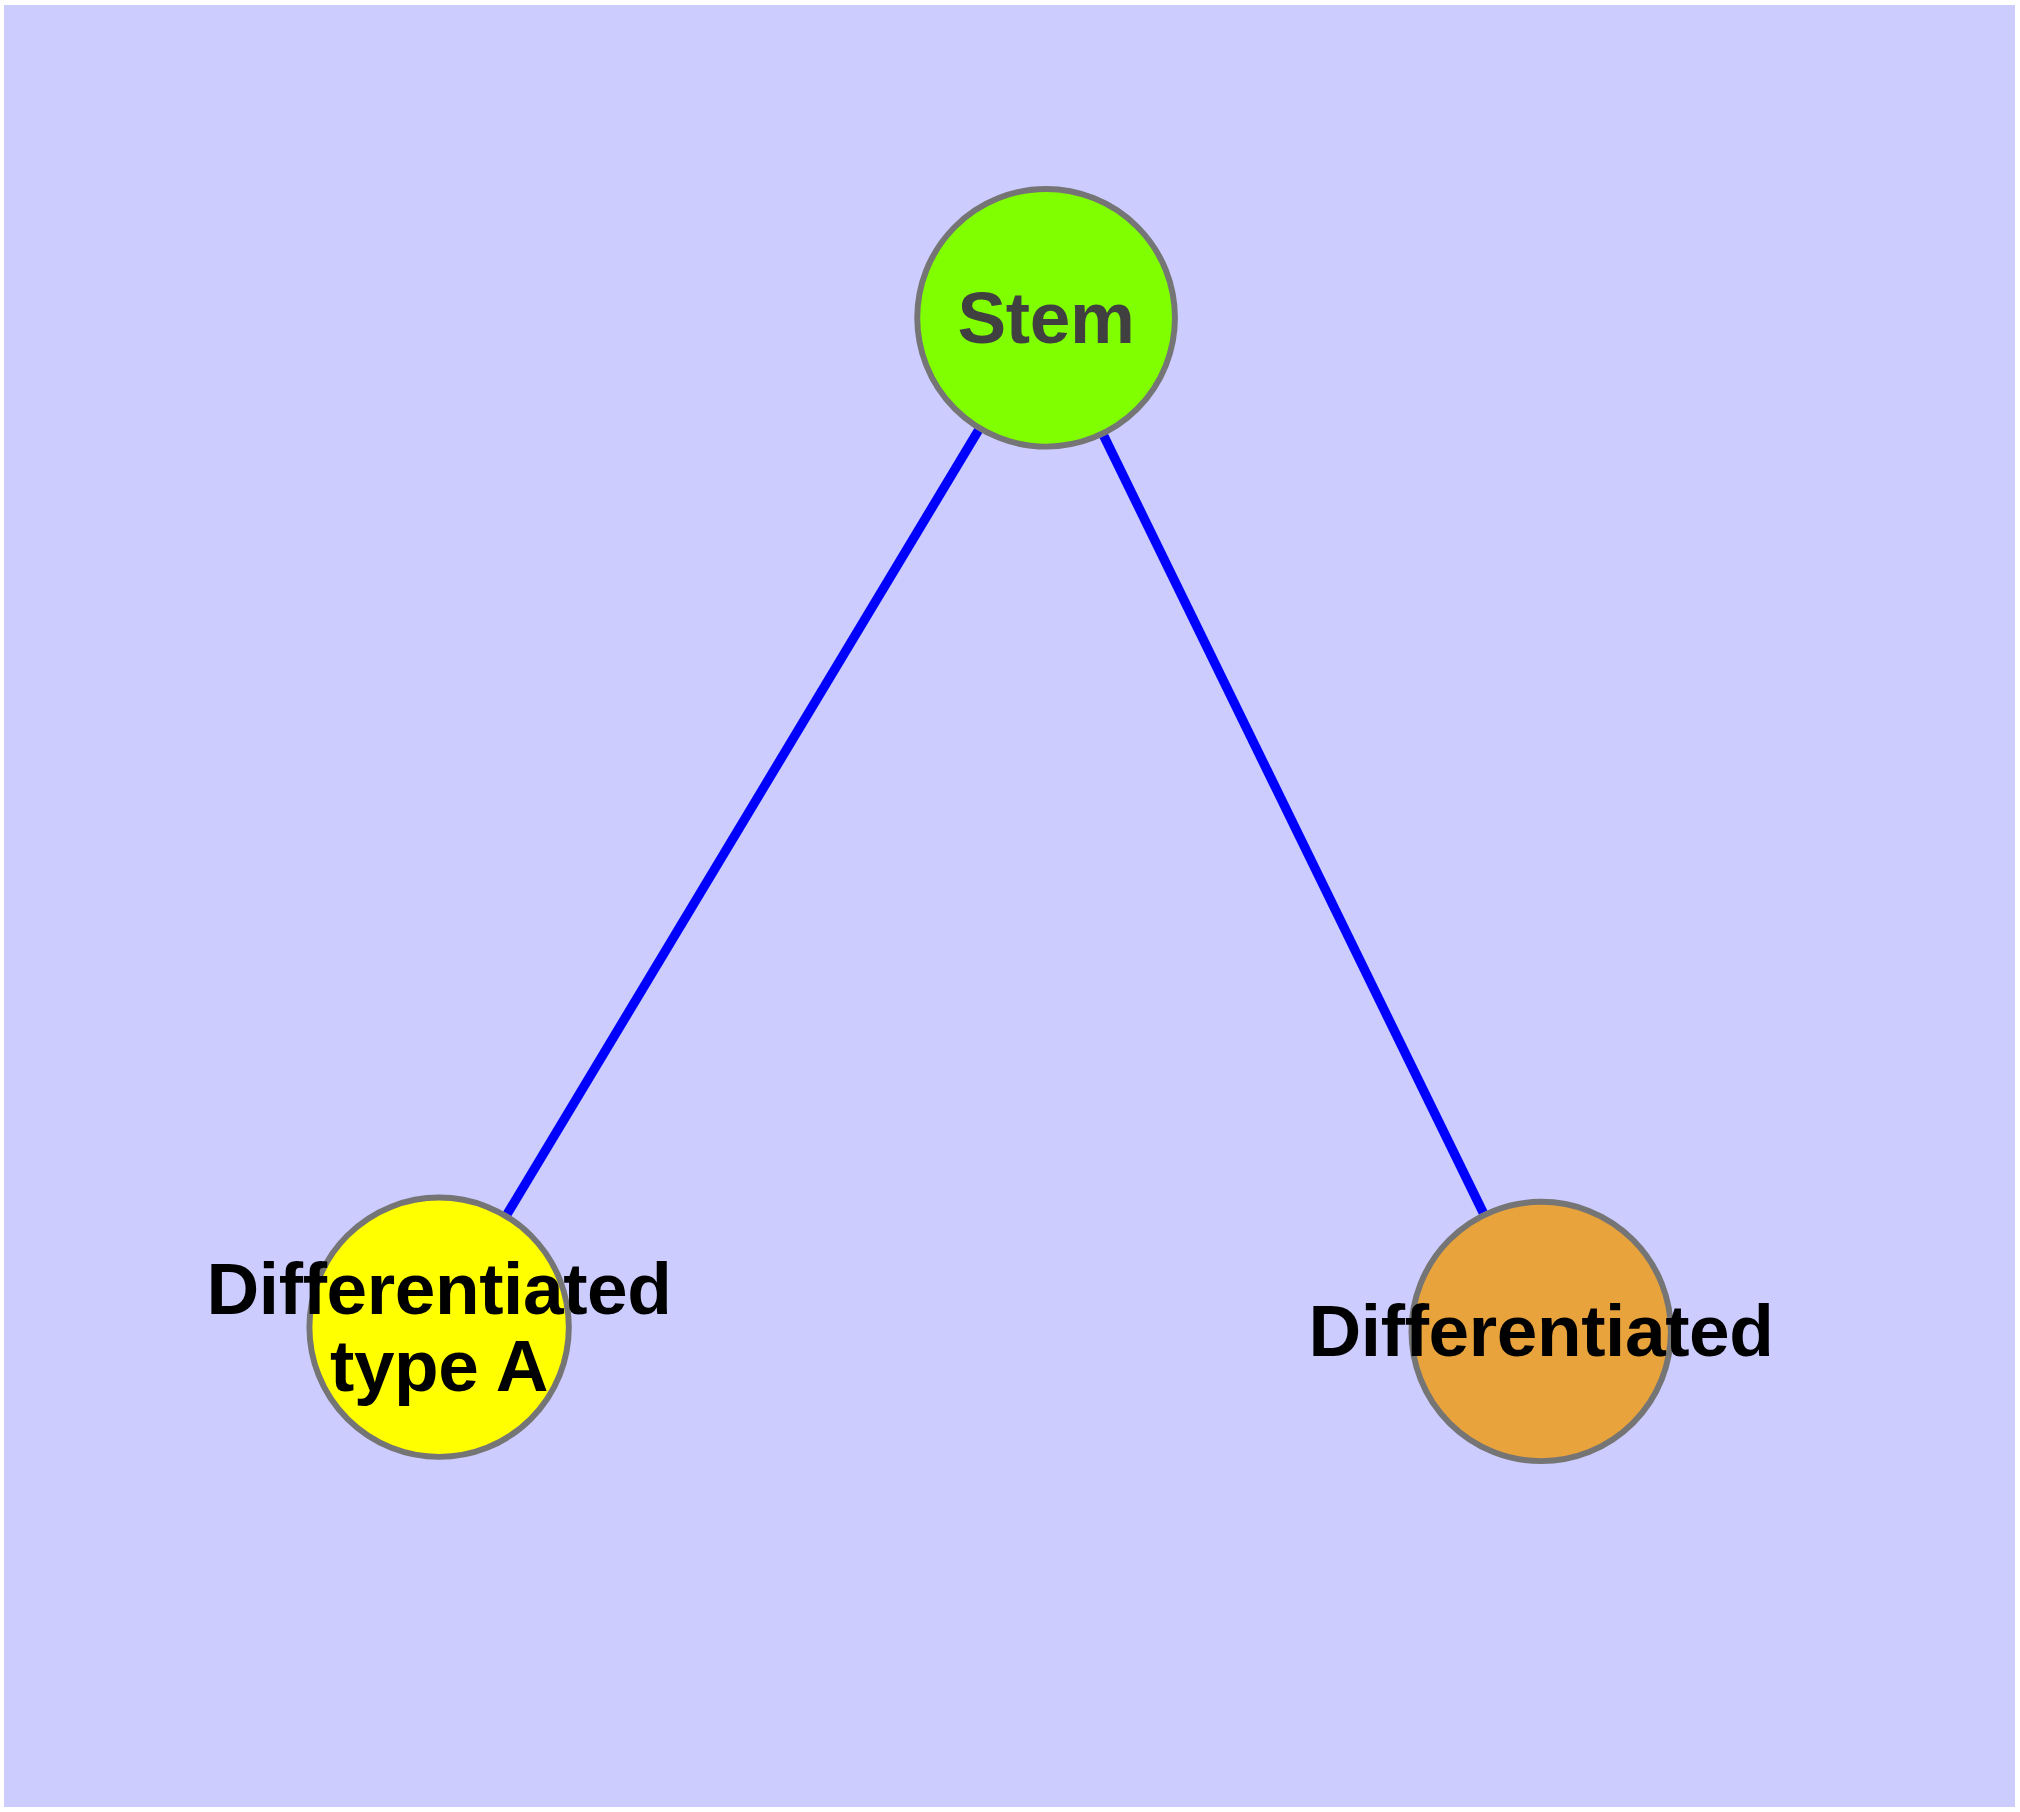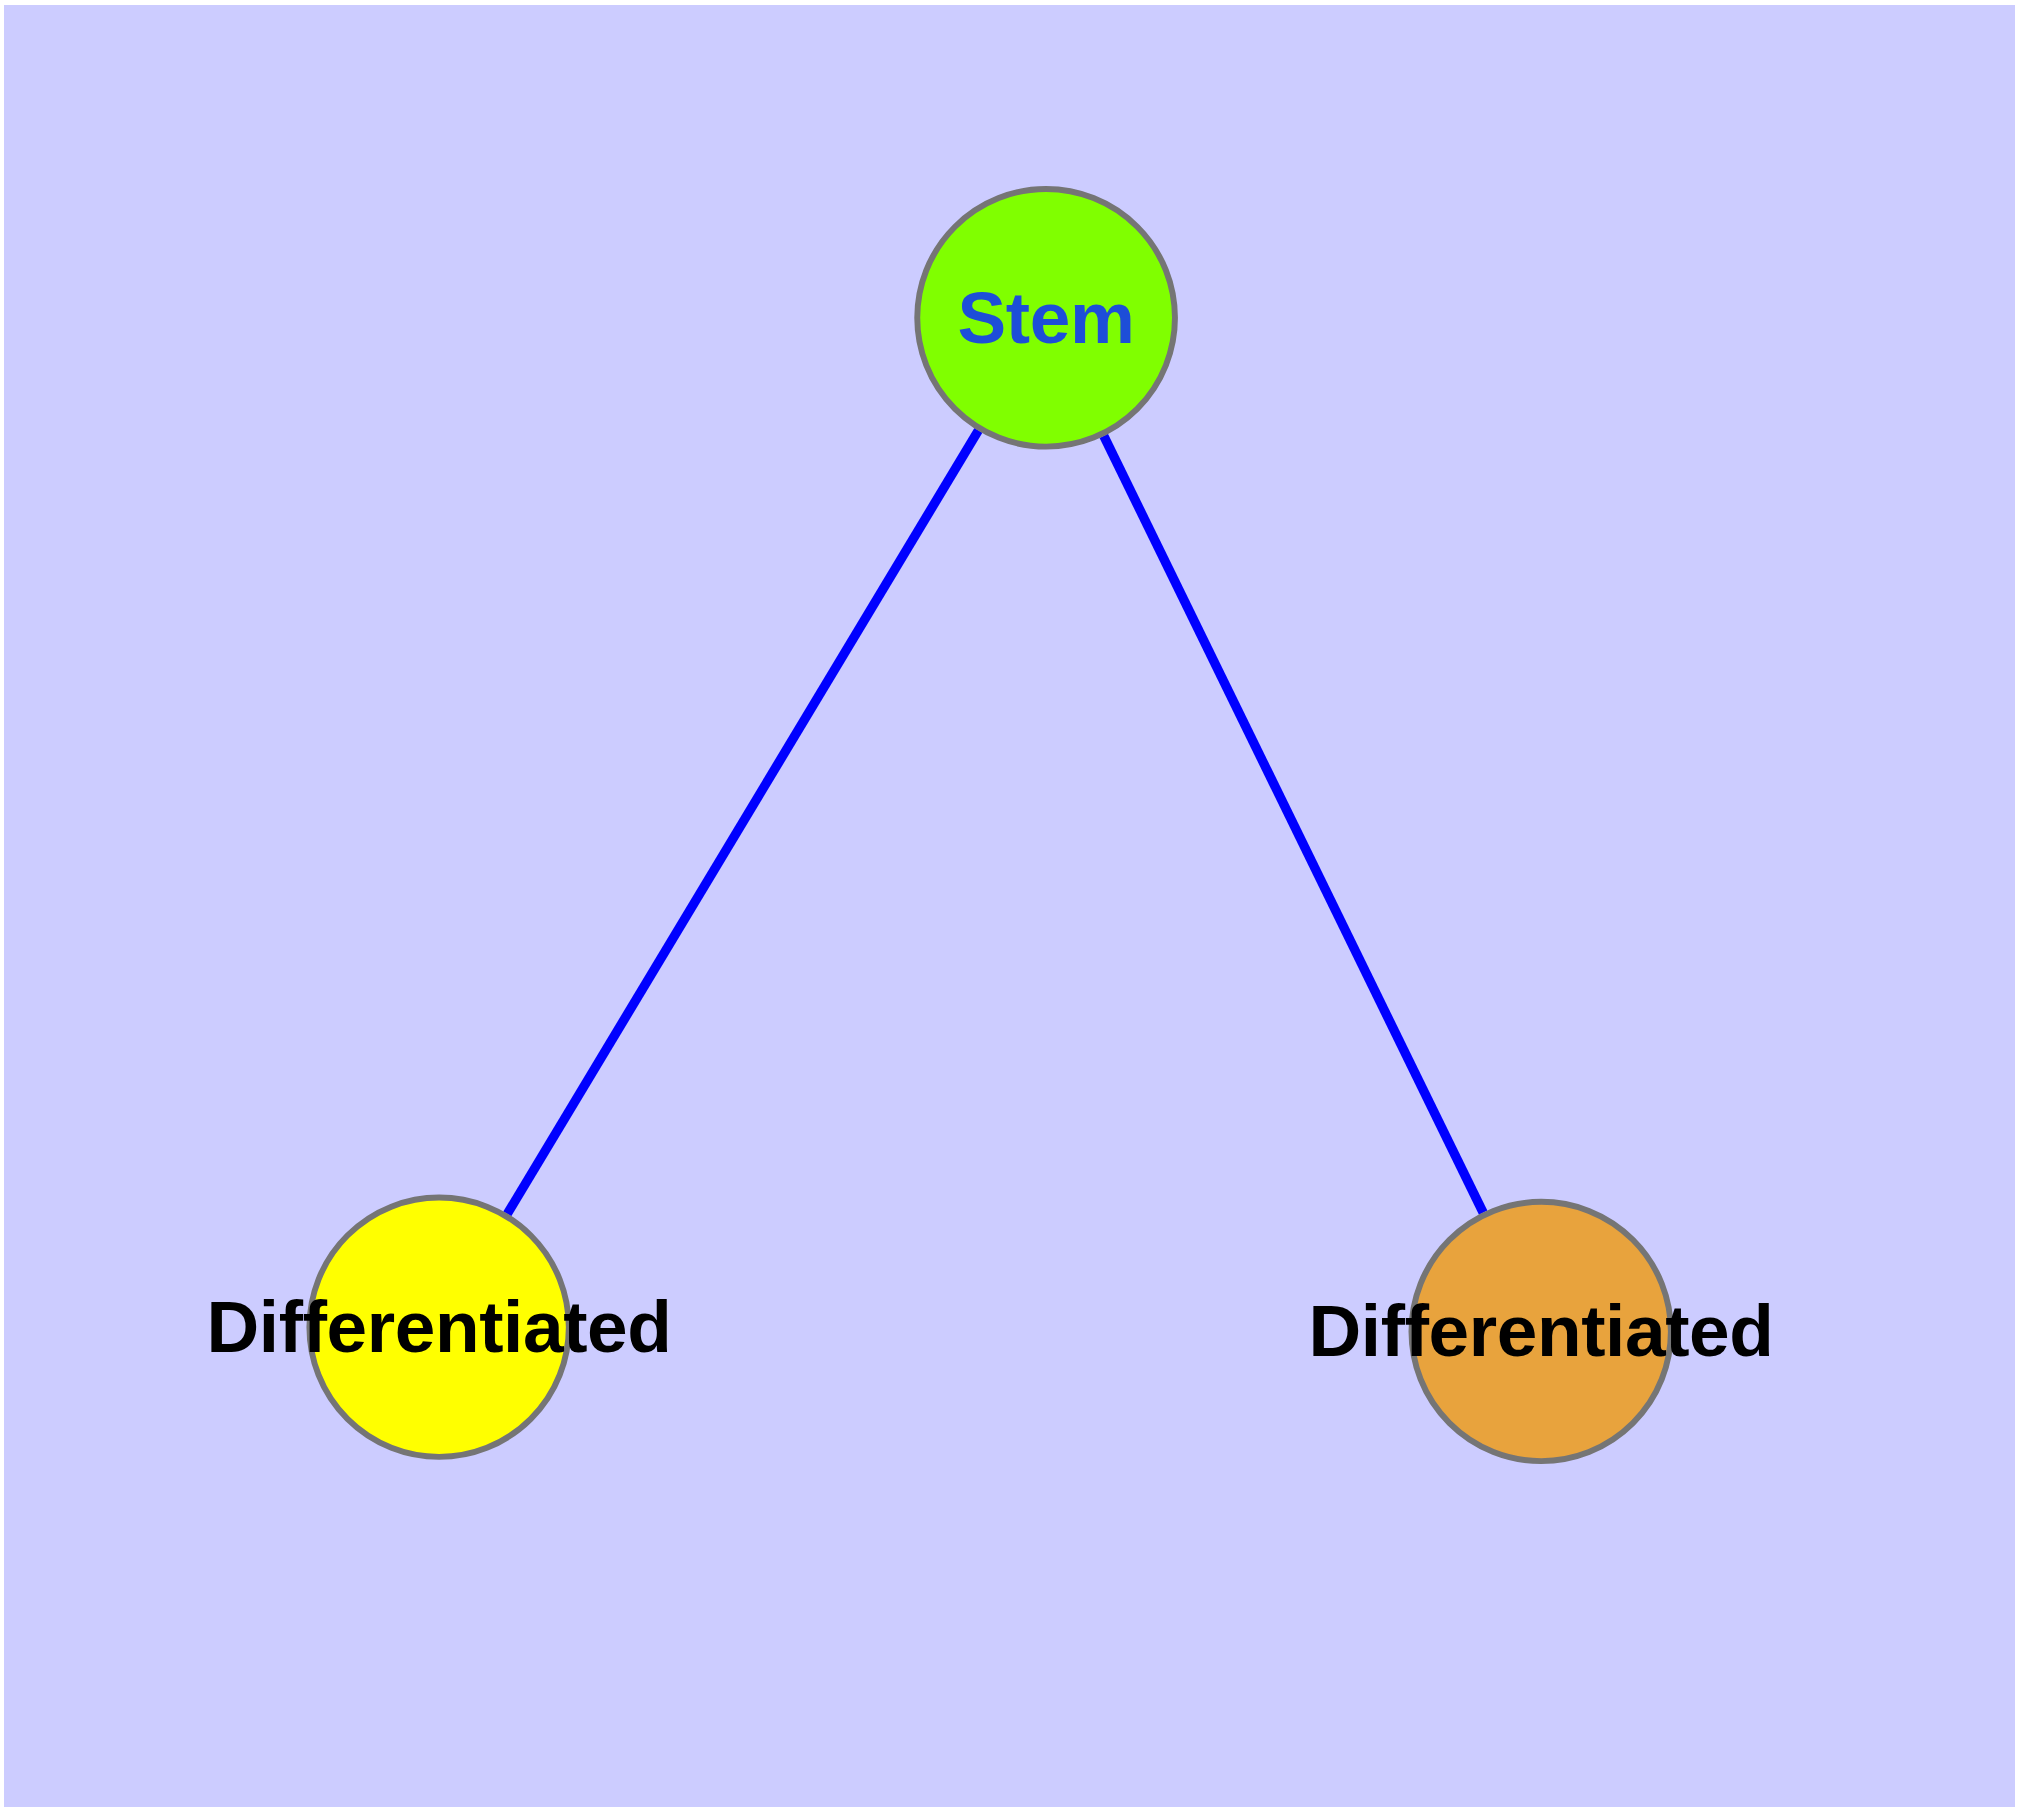--- a/index.html
+++ b/index.html
@@ -69,25 +69,26 @@
       <line class="edge-line" x1="1154.1383685273822" y1="507.8424624076646" x2="598.3768678046993" y2="1432.30048944777" stroke="#0000ff" stroke-width="11"></line>
       <line class="edge-line" x1="1302.0107241665614" y1="514.2822364780948" x2="1749.550496967848" y2="1430.819168447853" stroke="#0000ff" stroke-width="11"></line>
     </g>
     <g>
       <circle class="node-circle" cx="1234" cy="375" r="152" fill="#80ff00" stroke="#757575" stroke-width="7"></circle>
       <circle class="node-circle" cx="518" cy="1566" r="153" fill="#ffff00" stroke="#757575" stroke-width="7"></circle>
       <circle class="node-circle" cx="1818" cy="1571" r="153" fill="#e8a33d" stroke="#757575" stroke-width="7"></circle>
     </g>
   </svg>
 
-  <div class="node-label" style="left: 1046px; top: 318px; font-size: 73px; color: #1d4ed8;">
+  <div class="node-label" style="left: 1046px; top: 318px; font-size: 73px; color: #404040;">
     <span>Stem</span>
   </div>
 
   <div class="node-label" style="left: 439px; top: 1327px; font-size: 73px; color: rgb(0, 0, 0);">
     <span>Differentiated</span><br>
+    <span>type A</span>
   </div>
 
   <div class="node-label" style="left: 1541px; top: 1331px; font-size: 73px; color: rgb(0, 0, 0);">
     <span>Differentiated</span><br>
   </div>
 </div>
 
 
 </body></html>

